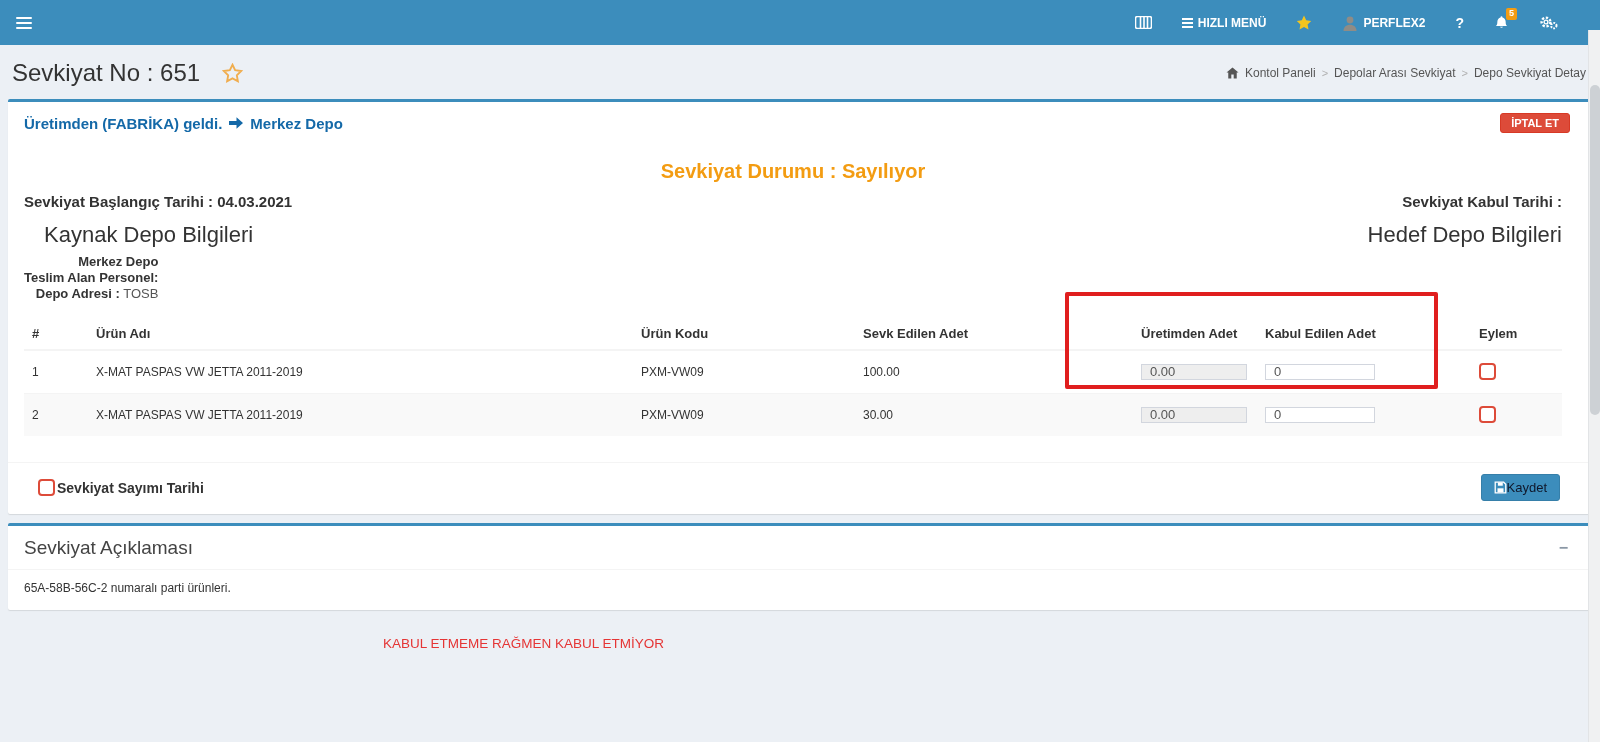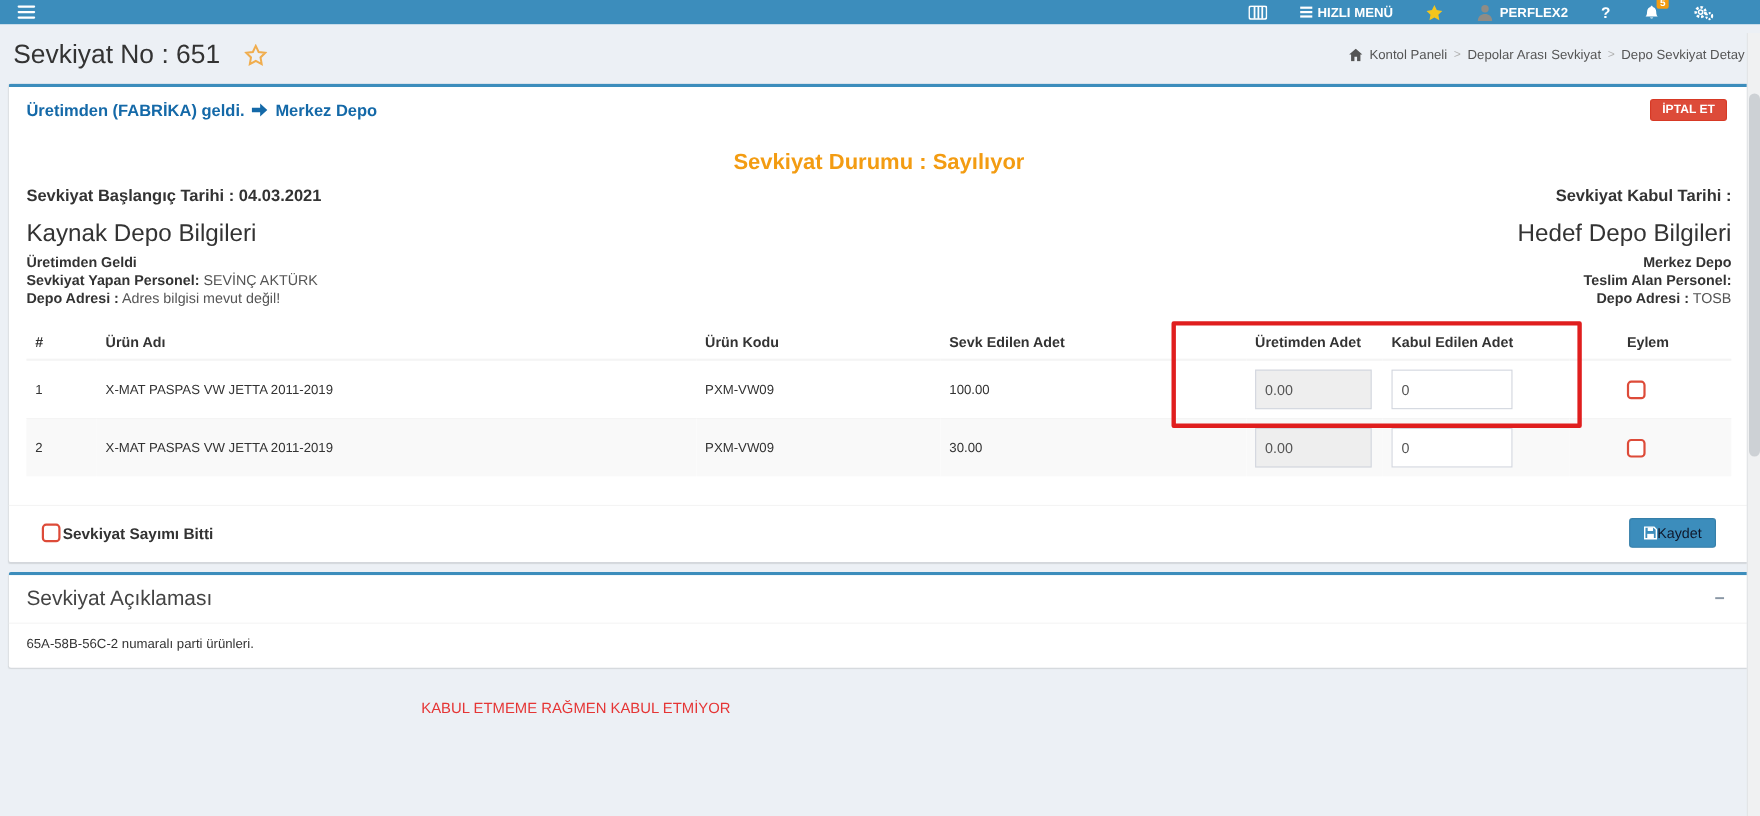--- a/index.html
+++ b/index.html
@@ -1,20 +1,20 @@
 <!DOCTYPE html>
 <html><head>
 <meta charset="utf-8">
 <style>
   * { margin:0; padding:0; box-sizing:border-box; }
   html,body { width:1600px; height:742px; overflow:hidden; }
   body { font-family:"Liberation Sans", sans-serif; background:#ecf0f5; color:#333; position:relative; }
 
   
-  .navbar { height:22px; background:#3c8dbc; display:flex; align-items:center; justify-content:space-between; padding:0 10px 0 8px; }
+  .navbar { height:45px; background:#3c8dbc; display:flex; align-items:center; justify-content:space-between; padding:0 10px 0 8px; }
   .nav-left { display:flex; align-items:center; }
   .burger { display:inline-flex; flex-direction:column; gap:3px; padding:6px 8px; cursor:pointer; }
   .burger i { display:block; width:16px; height:2px; background:#fff; border-radius:1px; }
   .nav-right { display:flex; align-items:center; gap:30px; padding-right:32px; color:#fff; font-size:12px; font-weight:bold; }
   .nav-item { display:flex; align-items:center; gap:5px; cursor:pointer; position:relative; }
   .mini-burger { display:inline-flex; flex-direction:column; gap:2px; }
   .mini-burger i { display:block; width:11px; height:2px; background:#fff; }
   .badge { position:absolute; top:-7px; right:-8px; background:#f39c12; color:#fff; font-size:9px; font-weight:bold; padding:1px 3px; border-radius:2px; line-height:1.1; }
   .qmark { font-size:14px; font-weight:bold; }
 
@@ -24,38 +24,38 @@
   .page-title { font-size:24px; font-weight:400; color:#333; display:flex; align-items:center; gap:22px; }
   .breadcrumb { display:flex; align-items:center; gap:6px; font-size:12px; color:#555; list-style:none; }
   .breadcrumb li { display:flex; align-items:center; gap:6px; }
   .breadcrumb li + li::before { content:">"; color:#b0b0b0; font-size:11px; }
 
   
   .box { background:#fff; border-top:3px solid #3c8dbc; border-radius:2px; box-shadow:0 1px 1px rgba(0,0,0,.1); margin-bottom:9px; }
   .box-header { display:flex; justify-content:space-between; align-items:center; padding:11px 20px 9px 16px; }
   .box-title-blue { color:#1469a8; font-weight:bold; font-size:15px; display:flex; align-items:center; gap:6px; }
   .btn-danger { background:#dd4b39; border:1px solid #d73925; color:#fff; font-size:11px; font-weight:bold; padding:3px 10px; border-radius:3px; cursor:pointer; font-family:"Liberation Sans",sans-serif; }
-  .box-body { padding:4px 16px 0 16px; }
+  .box-body { padding:4px 28px 0 16px; }
 
   .status-line { text-align:center; color:#f39c12; font-size:20px; font-weight:bold; margin:14px 0 10px; }
   .dates-row { display:flex; justify-content:space-between; font-size:15px; font-weight:bold; margin-top:6px; }
-  .depot-heads { display:flex; justify-content:space-between; margin-top:12px; font-size:22px; font-weight:400; color:#333; }
+  .depot-heads { display:flex; justify-content:space-between; margin-top:12px; font-size:22px; font-weight:400; color:#333;margin-left:20px; }
   .depot-info { display:flex; justify-content:space-between; margin-top:6px; font-size:13px; line-height:16px; }
   .depot-info .right { text-align:right; }
   .lbl { font-weight:bold; color:#333; }
   .val { color:#555; font-weight:normal; }
 
   
   table { width:100%; border-collapse:collapse; table-layout:fixed; margin-top:16px; font-size:13px; }
   th { text-align:left; font-weight:bold; color:#333; padding:8px; border-bottom:2px solid #f4f4f4; }
   td { padding:8px; vertical-align:middle; color:#333; font-size:12px; }
   tbody tr { border-top:1px solid #f4f4f4; height:43px; }
   tbody tr.striped { background:#f9f9f9; }
   th.c-eylem, td.c-eylem { padding-left:52px; }
-  .inp { height:36px; border:1px solid #d2d6de; border-radius:0; padding:3px 8px; font-size:13px; color:#555; font-family:"Liberation Sans",sans-serif; background:#fff; }
+  .inp { height:16px; border:1px solid #d2d6de; border-radius:0; padding:3px 8px; font-size:13px; color:#555; font-family:"Liberation Sans",sans-serif; background:#fff; }
   .inp.counted { width:106px; background:#eee; }
   .inp.accepted { width:110px; }
   .chk { width:17px; height:17px; border:2px solid #dd4b39; border-radius:4px; background:#fff; cursor:pointer; }
 
   .table-gap { height:26px; }
   .box-footer { border-top:1px solid #f4f4f4; padding:11px 30px 13px 16px; display:flex; justify-content:space-between; align-items:center; }
   .chk-row { display:flex; align-items:flex-end; gap:2px; padding-left:14px; }
   .chk-row .chk-label { font-size:14px; font-weight:bold; }
   .btn-primary { background:#3c8dbc; border:1px solid #367fa9; color:#0f172a; font-size:13px; padding:5px 12px; border-radius:3px; cursor:pointer; display:flex; align-items:center; gap:0; font-family:"Liberation Sans",sans-serif; }
 
@@ -181,31 +181,20 @@
         <span>Sevkiyat Başlangıç Tarihi : 04.03.2021</span>
         <span>Sevkiyat Kabul Tarihi :</span>
       </div>
 
       <div class="depot-heads">
         <span>Kaynak Depo Bilgileri</span>
         <span>Hedef Depo Bilgileri</span>
       </div>
 
       <div class="depot-info">
-        <div class="left">
-          <div class="lbl">Üretimden Geldi</div>
-          <div>
-            <span class="lbl">Sevkiyat Yapan Personel:</span>
-            <span class="val">SEVİNÇ AKTÜRK</span>
-          </div>
-          <div>
-            <span class="lbl">Depo Adresi :</span>
-            <span class="val">Adres bilgisi mevut değil!</span>
-          </div>
-        </div>
         <div class="right">
           <div class="lbl">Merkez Depo</div>
           <div class="lbl">Teslim Alan Personel:</div>
           <div>
             <span class="lbl">Depo Adresi :</span>
             <span class="val">TOSB</span>
           </div>
         </div>
       </div>
 
@@ -254,21 +243,21 @@
               </td>
           </tr>
         </tbody>
       </table>
       <div class="table-gap"></div>
     </div>
 
     <div class="box-footer">
       <div class="chk-row">
         <div class="chk"></div>
-        <span class="chk-label">Sevkiyat Sayımı Bitti</span>
+        <span class="chk-label">Sevkiyat Sayımı Tarihi</span>
       </div>
       <button class="btn-primary">
         <svg width="13" height="13" viewBox="0 0 16 16">
           <path d="M1.5 1.5h10.4l2.6 2.6v10.4H1.5z" fill="none" stroke="#fff" stroke-width="1.6"></path>
           <rect x="4.3" y="9" width="7.4" height="5" fill="#fff"></rect>
           <rect x="4.8" y="1.8" width="6" height="4" fill="#fff"></rect>
         </svg>
         <span>Kaydet</span>
       </button>
     </div>

